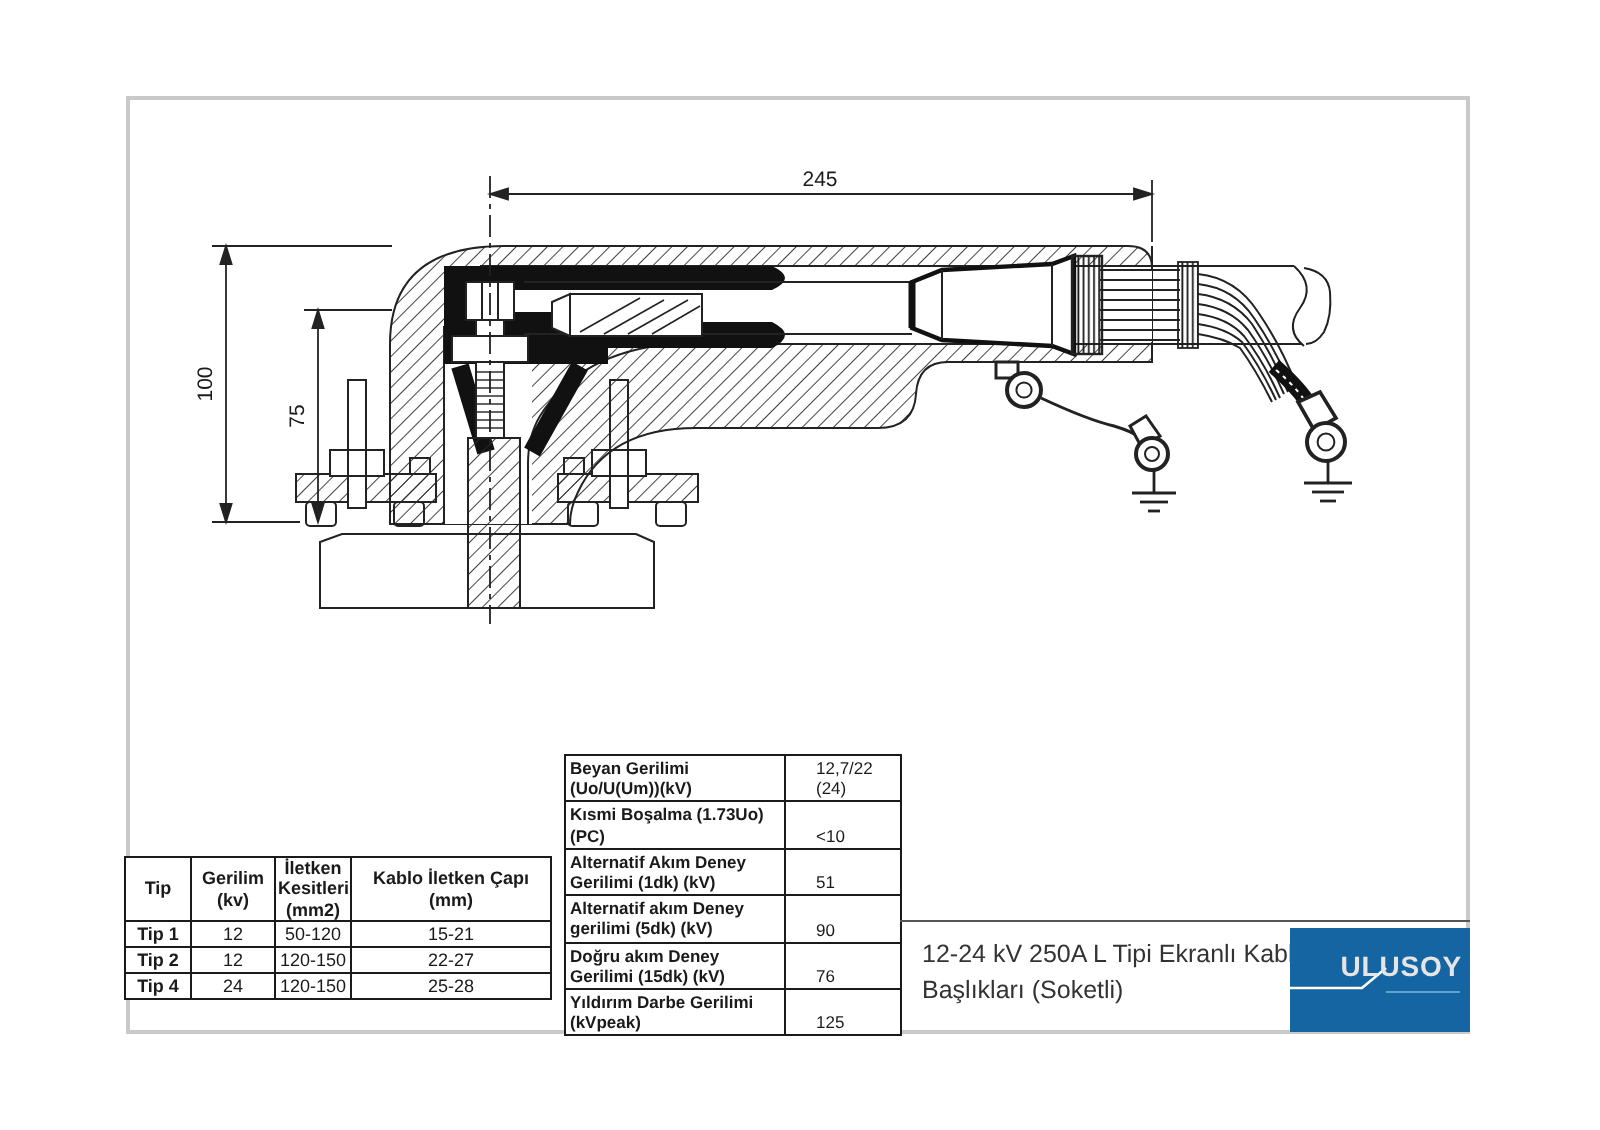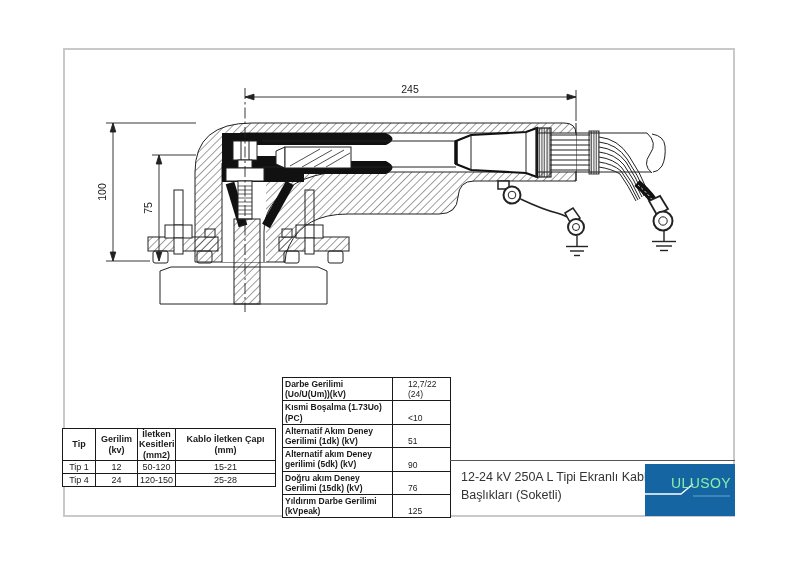--- a/index.html
+++ b/index.html
@@ -16,42 +16,42 @@
   
   table{border-collapse:collapse;table-layout:fixed;background:#fff;position:absolute;}
   .types{left:62px;top:428px;width:213px;}
   .types th,.types td{
     border:1.5px solid #1a1a1a;font-size:9px;text-align:center;
     padding:0 1px;line-height:1.15;overflow:hidden;
   }
   .types th{font-weight:bold;}
   .types tr.hdr{height:32px;}
   .types tr.r{height:13px;}
-  .types td.tip{font-weight:normal;}
+  .types td.tip{font-weight:bold;}
 
   
   .spec{left:282px;top:377px;width:168px;}
   .spec td{border:1.5px solid #1a1a1a;font-size:8.5px;overflow:hidden;}
   .spec tr{height:22px;}
   .spec td.lbl{font-weight:bold;padding:1px 2px;line-height:1.2;}
   .spec td.val{vertical-align:bottom;padding:1px 15px;}
 
   
   .tb-line{position:absolute;left:450px;top:460px;width:285px;height:0;border-top:1.5px solid #555;}
   .title{
     position:absolute;left:461px;top:469px;width:195px;
     font-size:12.5px;line-height:1.4;color:#333;
   }
   .logo{
     position:absolute;left:645px;top:464px;width:90px;height:52px;
     background:#1565a2;overflow:hidden;
   }
   .logo .brand{
-    position:absolute;right:4px;top:11px;font-size:14px;font-weight:normal;
-    color:#86efac;letter-spacing:0.4px;
+    position:absolute;right:4px;top:11px;font-size:14px;font-weight:bold;
+    color:#e5e5e5;letter-spacing:0.4px;
   }
   .logo .sub{
     position:absolute;right:4px;top:29px;font-size:9.5px;
     letter-spacing:2.6px;color:#7db5dc;
   }
   .logo svg{position:absolute;left:0;top:0;}
 </style>
 </head>
 <body>
 
@@ -258,36 +258,42 @@
     <th>İletken Kesitleri (mm2)</th>
     <th>Kablo İletken Çapı (mm)</th>
   </tr>
   <tr class="r">
     <td class="tip">Tip 1</td>
     <td>12</td>
     <td>50-120</td>
     <td>15-21</td>
   </tr>
   <tr class="r">
+    <td class="tip">Tip 2</td>
+    <td>12</td>
+    <td>120-150</td>
+    <td>22-27</td>
+  </tr>
+  <tr class="r">
     <td class="tip">Tip 4</td>
     <td>24</td>
     <td>120-150</td>
     <td>25-28</td>
   </tr>
 </tbody>
   </table>
 
 <table class="spec">
   <colgroup>
       <col style="width:110px">
       <col style="width:58px">
     </colgroup>
   <tbody>
       <tr>
-    <td class="lbl">Darbe Gerilimi (Uo/U(Um))(kV)</td>
+    <td class="lbl">Beyan Gerilimi (Uo/U(Um))(kV)</td>
     <td class="val">12,7/22 (24)</td>
   </tr>
   <tr>
     <td class="lbl">Kısmi Boşalma (1.73Uo)(PC)</td>
     <td class="val">&lt;10</td>
   </tr>
   <tr>
     <td class="lbl">Alternatif Akım Deney Gerilimi (1dk) (kV)</td>
     <td class="val">51</td>
   </tr>

